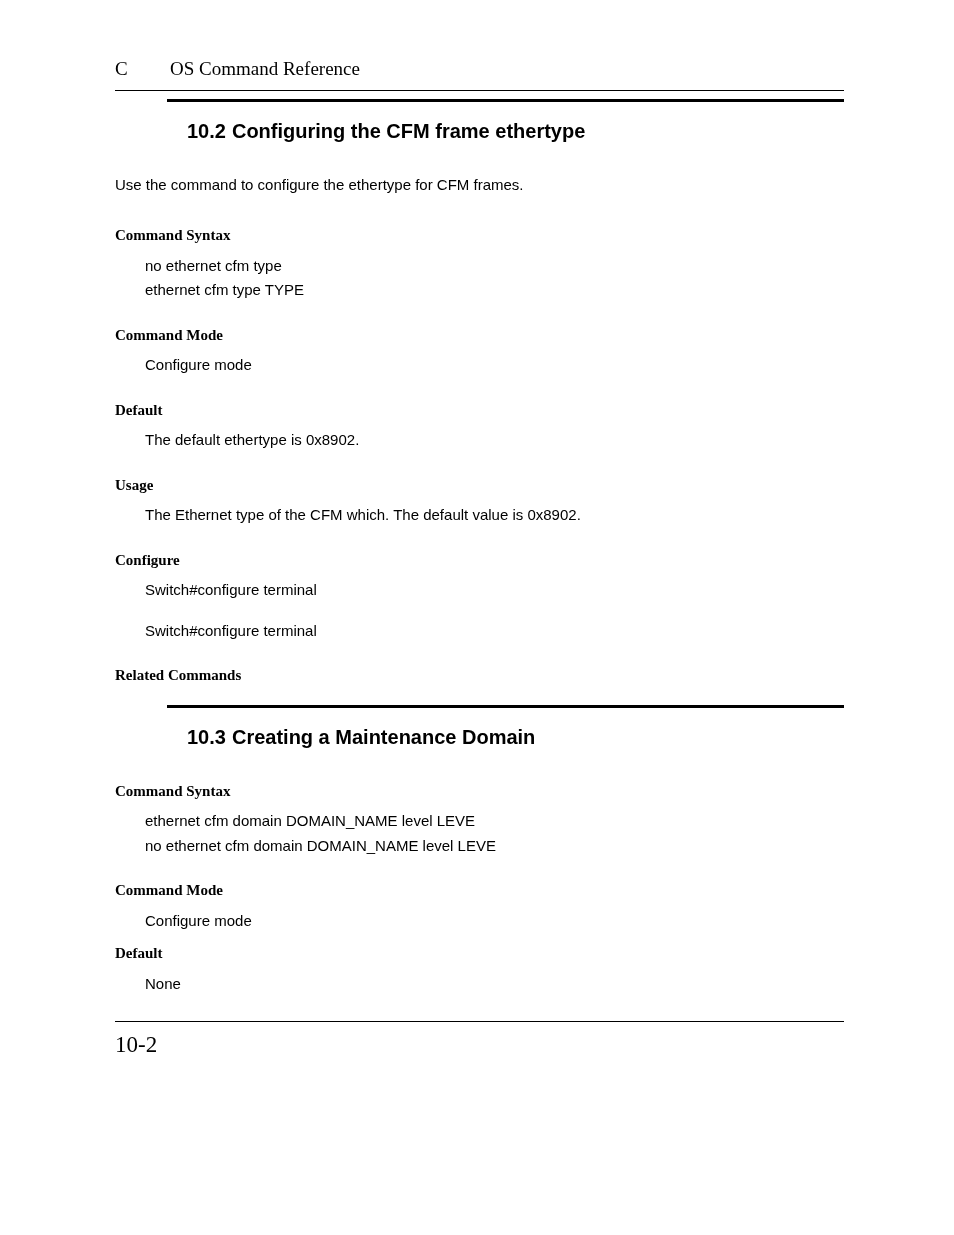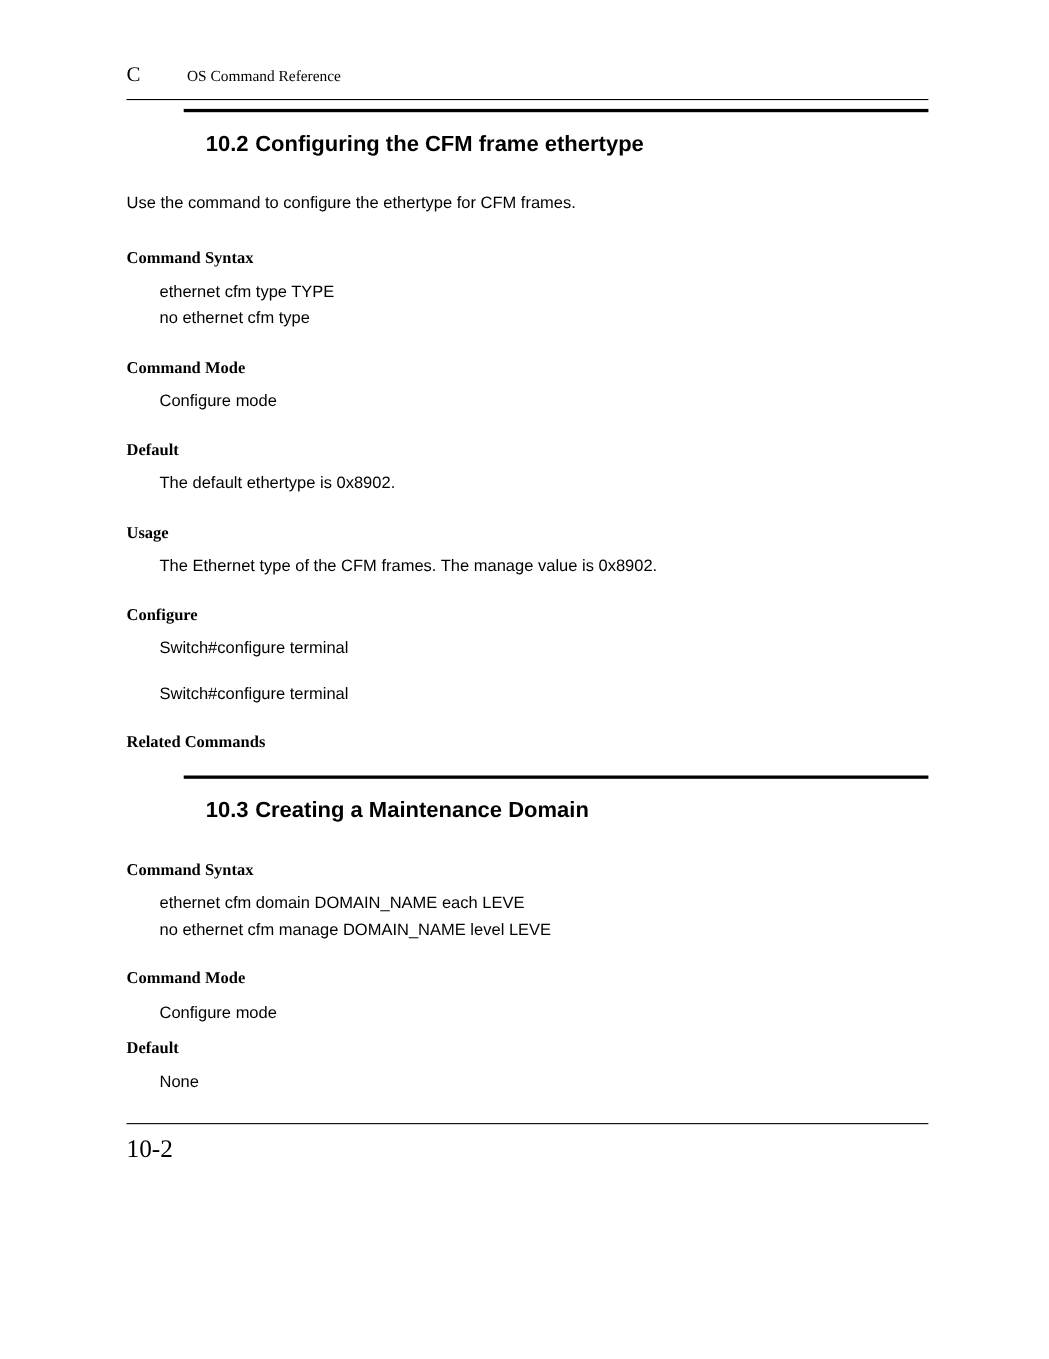--- a/index.html
+++ b/index.html
@@ -26,21 +26,21 @@
     padding-bottom: 6px;
     margin-bottom: 8px;
   }
   .header-letter {
     font-family: "Times New Roman", Times, serif;
     font-size: 19px;
     width: 55px;
   }
   .header-title {
     font-family: "Times New Roman", Times, serif;
-    font-size: 14px;
+    font-size: 19px;
   }
   .section-sep {
     border: none;
     border-top: 3px solid #000;
     margin: 0 0 14px 52px;
   }
   .section-heading {
     font-size: 20px;
     font-weight: bold;
     margin: 0 0 28px 52px;
@@ -92,37 +92,37 @@
 
   <hr class="section-sep">
   <h2 class="section-heading">
     <span class="num">10.2</span><span>Configuring the CFM frame ethertype</span>
   </h2>
 
   <p class="intro">Use the command to configure the ethertype for CFM frames.</p>
 
   <div class="subhead">Command Syntax</div>
   <div class="indented block">
+    <p>no ethernet cfm type</p>
     <p>ethernet cfm type TYPE</p>
-    <p>no ethernet cfm type</p>
   </div>
 
   <div class="subhead">Command Mode</div>
   <div class="indented block">
     <p>Configure mode</p>
   </div>
 
   <div class="subhead">Default</div>
   <div class="indented block">
     <p>The default ethertype is 0x8902.</p>
   </div>
 
   <div class="subhead">Usage</div>
   <div class="indented block">
-    <p>The Ethernet type of the CFM frames. The manage value is 0x8902.</p>
+    <p>The Ethernet type of the CFM which. The default value is 0x8902.</p>
   </div>
 
   <div class="subhead">Configure</div>
   <div class="indented block">
     <div class="example-group">
       <p>Switch#configure terminal</p>
     </div>
     <div class="example-group">
       <p>Switch#configure terminal</p>
     </div>
@@ -131,22 +131,22 @@
   <div class="subhead" style="margin-bottom:18px;">Related Commands</div>
 
   <hr class="section-sep">
   <h2 class="section-heading">
     <span class="num">10.3</span><span>Creating a Maintenance Domain</span>
   </h2>
 
 
   <div class="subhead">Command Syntax</div>
   <div class="indented block">
-    <p>ethernet cfm domain DOMAIN_NAME each LEVE</p>
-    <p>no ethernet cfm manage DOMAIN_NAME level LEVE</p>
+    <p>ethernet cfm domain DOMAIN_NAME level LEVE</p>
+    <p>no ethernet cfm domain DOMAIN_NAME level LEVE</p>
   </div>
 
   <div class="subhead">Command Mode</div>
   <div class="indented block">
     <p>Configure mode</p>
   </div>
 
   <div class="subhead" style="margin-top:10px;">Default</div>
   <div class="indented block">
     <p>None</p>

